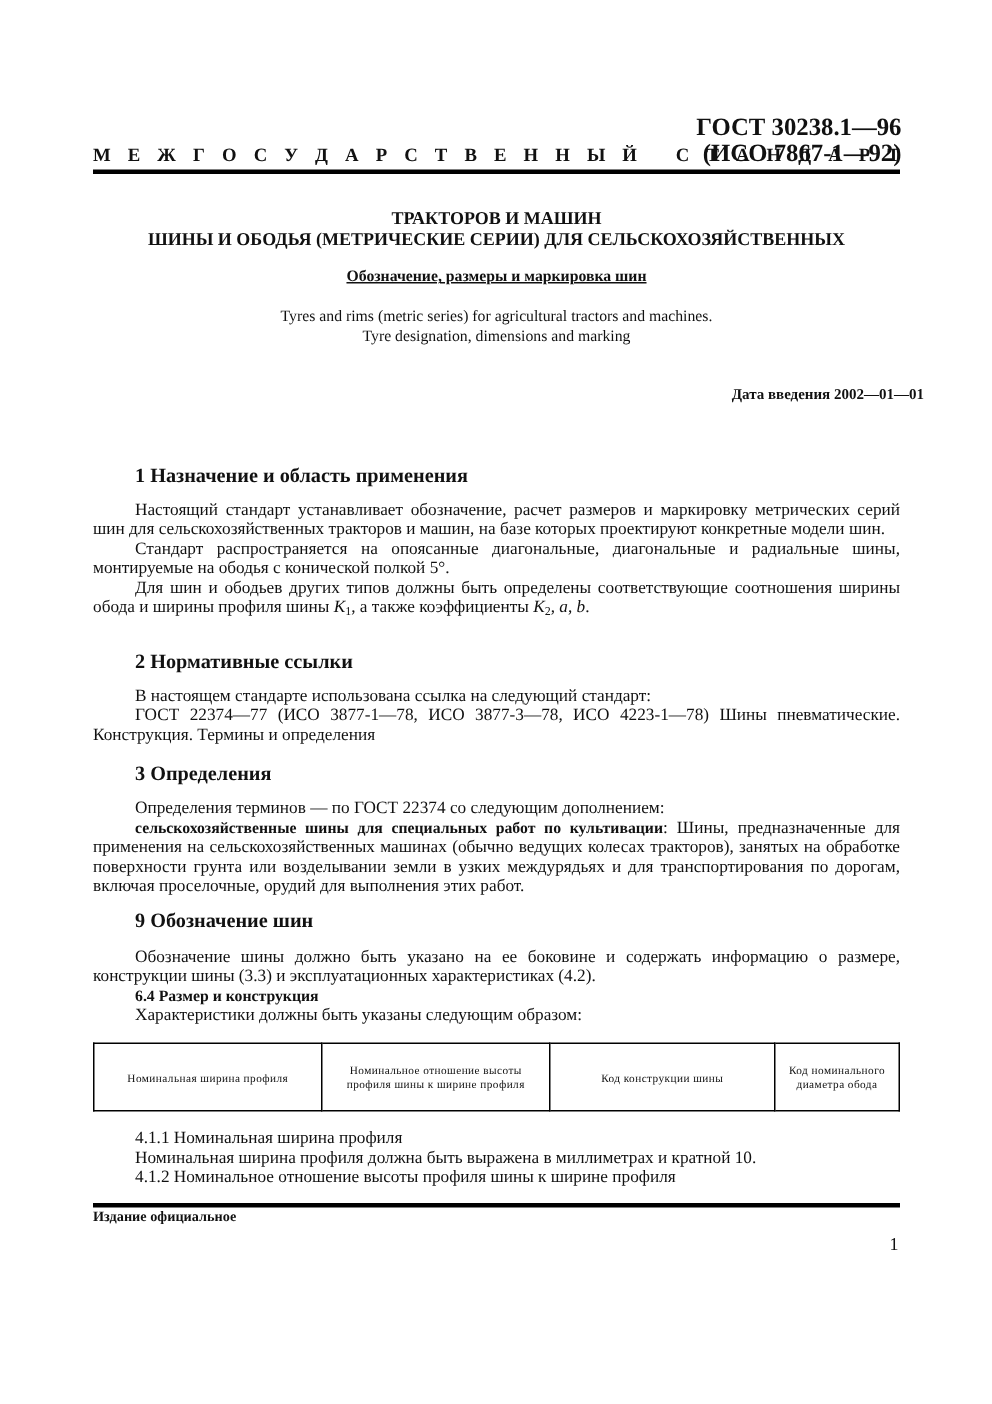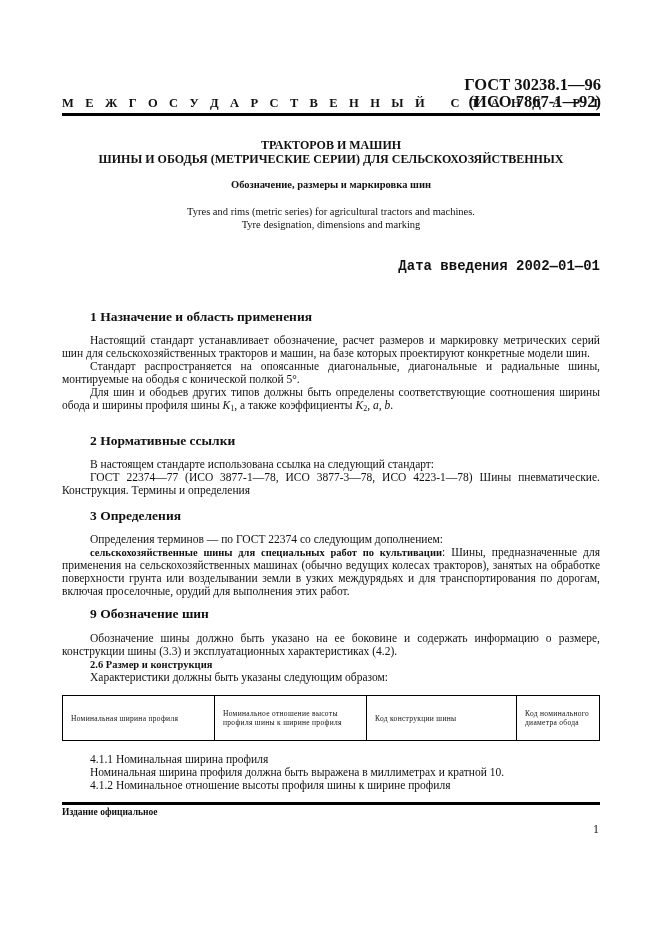--- a/index.html
+++ b/index.html
@@ -19,46 +19,46 @@
     display: flex; justify-content: space-between;
   }
   .interstate span { display: inline-block; }
   .rule-top { left: 62px; top: 113px; width: 538px; height: 3px; background: #000; }
   .title-ru {
     left: 62px; top: 139px; width: 538px; text-align: center;
     font-weight: bold; font-size: 12px; line-height: 13.5px;
   }
   .subtitle-ru {
     left: 62px; top: 179px; width: 538px; text-align: center;
-    font-weight: bold; font-size: 10.5px;
+    font-weight: bold; font-size: 10.5px; text-decoration: underline;
   }
   .title-en {
     left: 62px; top: 205px; width: 538px; text-align: center;
     font-size: 10.5px; line-height: 13px;
   }
   .intro-date {
-    right: 61px; top: 258px; font-weight: bold; font-size: 14px; font-family: Liberation Mono, monospace;
+    right: 45px; top: 258px; font-weight: bold; font-size: 10px;
   }
   .h1 {
     left: 90px; font-weight: bold; font-size: 13.5px;
   }
   .para {
     left: 62px; width: 538px; font-size: 11.5px; line-height: 13px;
     text-align: justify;
   }
   .para p { margin: 0; text-indent: 28px; text-align: justify; }
   .bold { font-weight: bold; }
   .sub { font-size: 8px; vertical-align: -2px; font-style: normal; }
   i { font-style: italic; }
   table.spec {
     position: absolute; left: 62px; top: 695px; width: 538px; height: 46px;
     border-collapse: collapse; table-layout: fixed;
   }
   table.spec td {
-    border: 1px solid #000; vertical-align: middle;
+    border: 1px solid #000; text-align: center; vertical-align: middle;
     font-size: 7.5px; line-height: 9px; padding: 0 8px; letter-spacing: 0.3px;
   }
   .rule-foot { left: 62px; top: 802px; width: 538px; height: 3px; background: #000; }
   .footer-note { left: 62px; top: 807px; font-weight: bold; font-size: 9.5px; }
   .page-num { left: 593px; top: 822px; font-size: 12px; }
 </style>
 </head>
 <body>
 
 <div class="abs gost-code">
@@ -124,21 +124,21 @@
 
 <div class="abs h1" style="top:508px;">3  Определения</div>
 <div class="abs para" style="top:533px;">
   <p>Определения терминов — по ГОСТ 22374 со следующим дополнением:</p>
   <p><span class="bold" style="font-size:10.5px;">сельскохозяйственные шины для специальных работ по культивации</span><span>: Шины, предназначенные для применения на сельскохозяйственных машинах (обычно ведущих колесах тракторов), занятых на обработке поверхности грунта или возделывании земли в узких междурядьях и для транспортирования по дорогам, включая проселочные, орудий для выполнения этих работ.</span></p>
 </div>
 
 <div class="abs h1" style="top:606px;">9  Обозначение шин</div>
 <div class="abs para" style="top:632px;">
   <p>Обозначение шины должно быть указано на ее боковине и содержать информацию о размере, конструкции шины (3.3) и эксплуатационных характеристиках (4.2).</p>
-  <p class="bold" style="font-size:10.5px;">2.6  Размер и конструкция</p>
+  <p class="bold" style="font-size:10.5px;">6.4  Размер и конструкция</p>
   <p>Характеристики должны быть указаны следующим образом:</p>
 </div>
 
 <table class="spec">
   <tbody>
       <tr>
     <td style="width:135px;">Номинальная ширина профиля</td>
     <td style="width:135px;">Номинальное отношение высоты профиля шины к ширине профиля</td>
     <td style="width:133px;">Код конструкции шины</td>
     <td>Код номинального диаметра обода</td>

